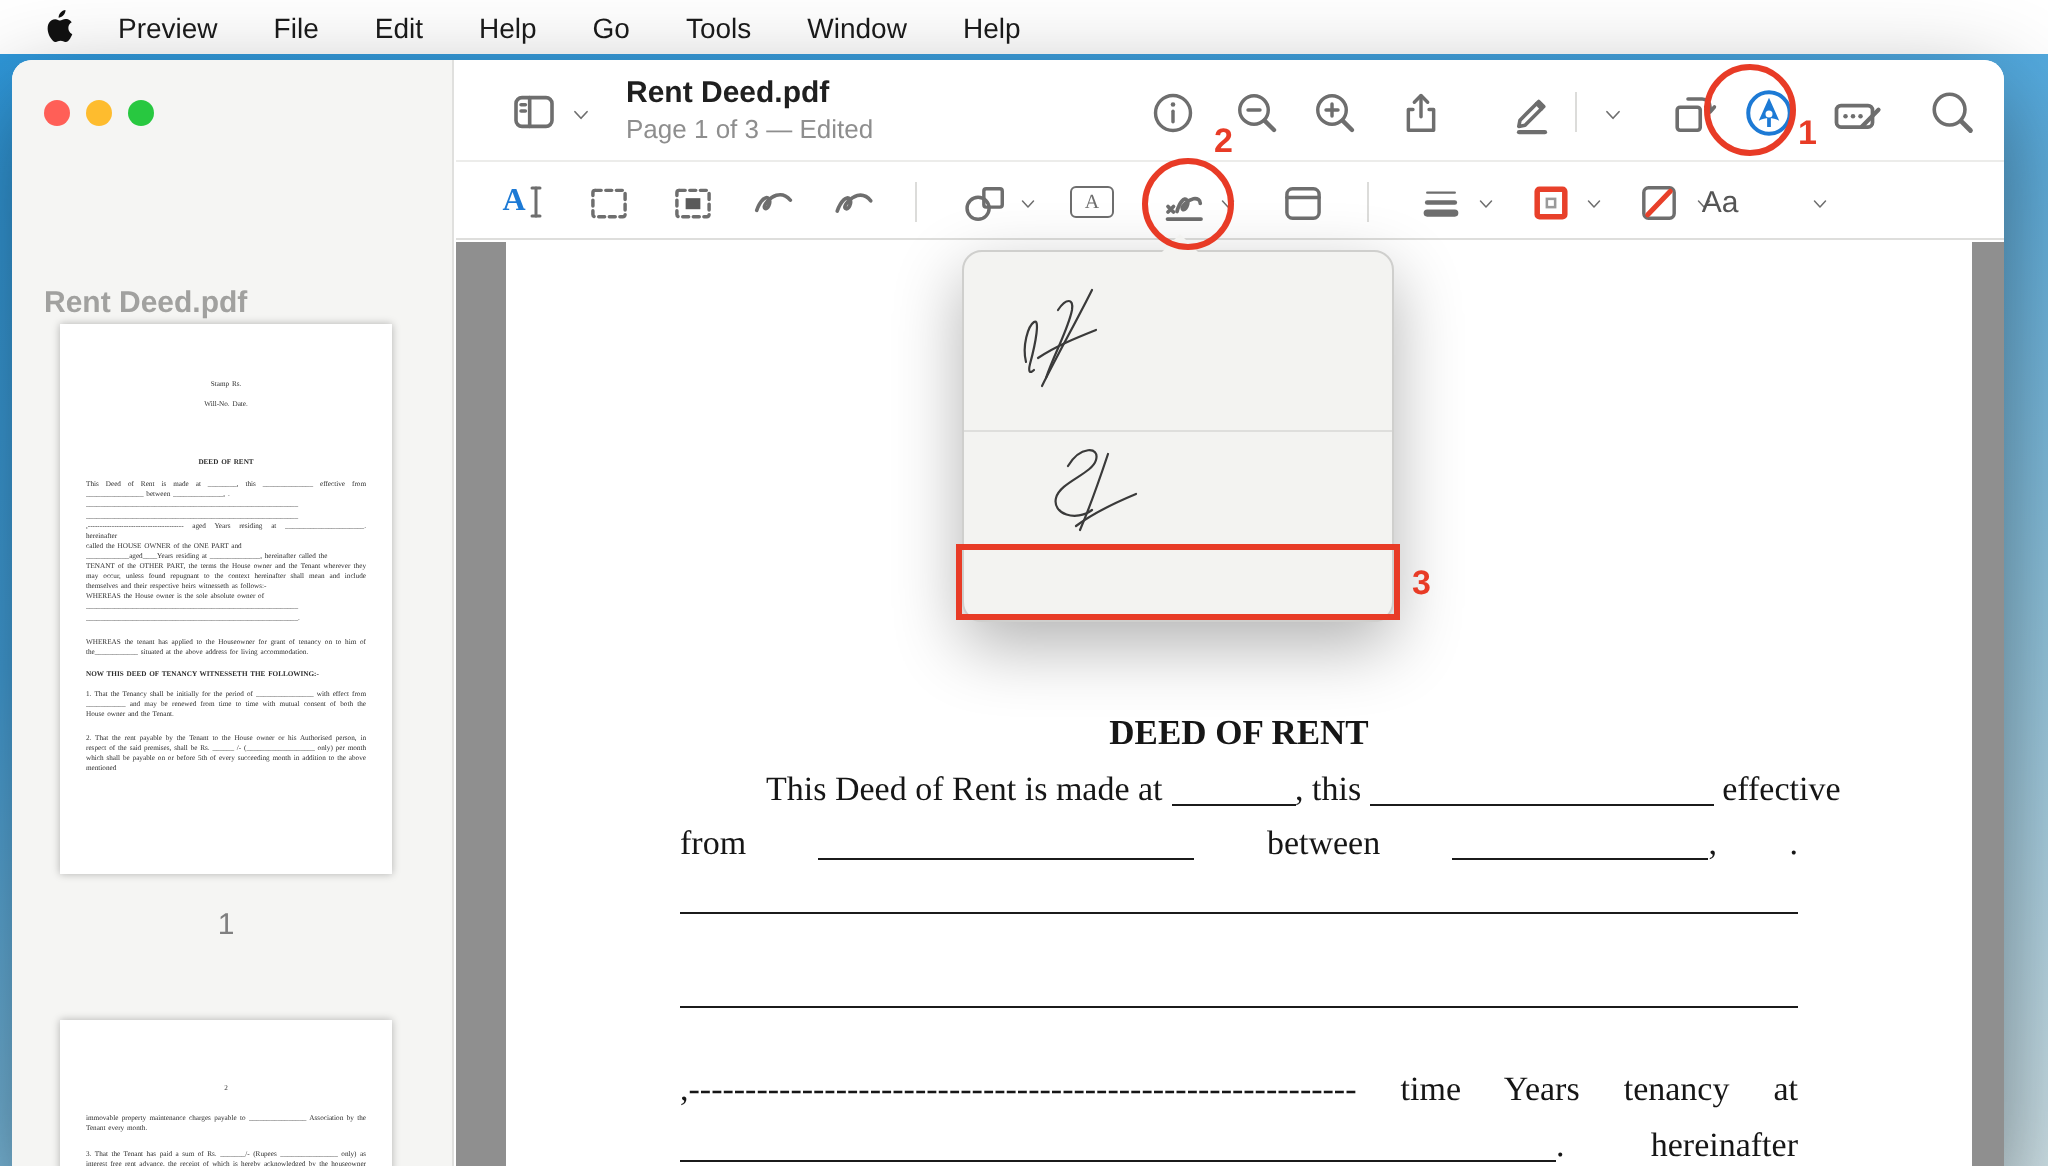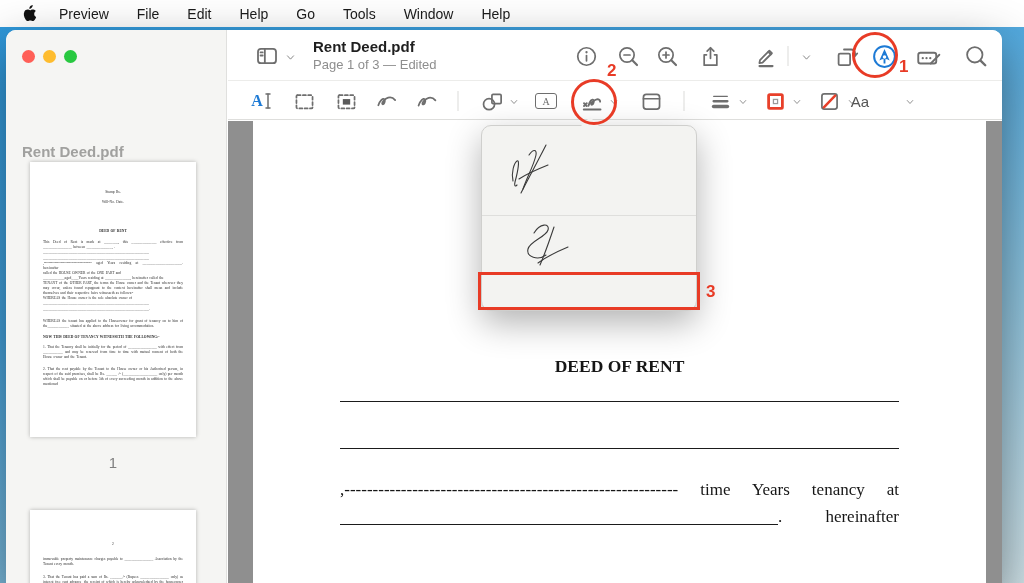--- a/index.html
+++ b/index.html
@@ -345,20 +345,22 @@
         <svg width="10" height="10" viewBox="0 0 20 20" class="stk" stroke-width="2.4">
             <path d="M4.5 7 L10 13 L15.5 7"></path>
           </svg>
       </div>
     </div>
 
     <div class="content">
       <div class="page">
         <div class="doc">
             <div class="doc-line center"><span style="font-weight: 700;">DEED OF RENT</span></div>
+            <div class="doc-line" style="text-indent: 43px;"><span>This Deed of Rent is made at</span> <span class="blank" style="width: 62px;"></span><span>,</span> <span>this</span> <span class="blank" style="width: 172px;"></span> <span>effective</span></div>
+            <div class="doc-line"><span>from</span> <span class="blank" style="width: 188px;"></span> <span>between</span> <span class="blank" style="width: 128px;"></span><span>,</span> <span>.</span></div>
             <div class="doc-line">
               <span class="rule-span"></span>
             </div>
             <div class="doc-line">
               <span class="rule-span"></span>
             </div>
             <div class="doc-line"><span>,-----------------------------------------------------------</span> <span>time</span> <span>Years</span> <span>tenancy</span> <span>at</span></div>
             <div class="doc-line"><span class="blank" style="width: 438px;"></span><span>.</span> <span>hereinafter</span></div>
           </div>
       </div>

